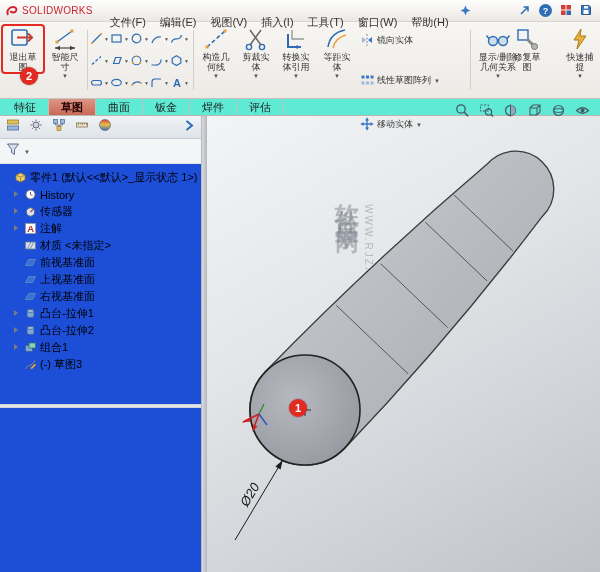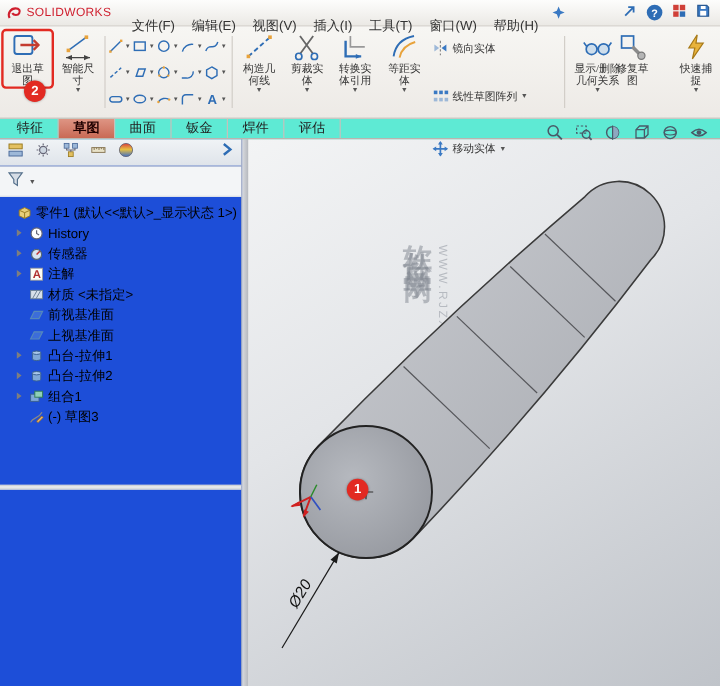--- a/index.html
+++ b/index.html
@@ -492,20 +492,27 @@
         <span class="tlabel">前视基准面</span>
       </div>
       <div class="trow lvl1">
         <span class="arr"></span>
         <svg class="ticon" width="13" height="13" viewBox="0 0 13 13">
             <path d="M1.5 9.5 L4.5 3.5 L11.5 3.5 L8.5 9.5 Z" fill="rgba(120,170,220,.35)" stroke="#5588bb" stroke-width="1"></path>
           </svg>
         <span class="tlabel">上视基准面</span>
       </div>
       <div class="trow lvl1">
+        <span class="arr"></span>
+        <svg class="ticon" width="13" height="13" viewBox="0 0 13 13">
+            <path d="M1.5 9.5 L4.5 3.5 L11.5 3.5 L8.5 9.5 Z" fill="rgba(120,170,220,.35)" stroke="#5588bb" stroke-width="1"></path>
+          </svg>
+        <span class="tlabel">右视基准面</span>
+      </div>
+      <div class="trow lvl1">
         <span class="arr has"></span>
         <svg class="ticon" width="13" height="13" viewBox="0 0 13 13">
             <path d="M3 4 Q3 2.5 6.5 2.5 Q10 2.5 10 4 V9 Q10 10.5 6.5 10.5 Q3 10.5 3 9 Z" fill="#7fa8d8" stroke="#3a6090" stroke-width=".8"></path>
             <ellipse cx="6.5" cy="4" rx="3.5" ry="1.4" fill="#a8c6e8" stroke="#3a6090" stroke-width=".8"></ellipse>
           </svg>
         <span class="tlabel">凸台-拉伸1</span>
       </div>
       <div class="trow lvl1">
         <span class="arr has"></span>
         <svg class="ticon" width="13" height="13" viewBox="0 0 13 13">

